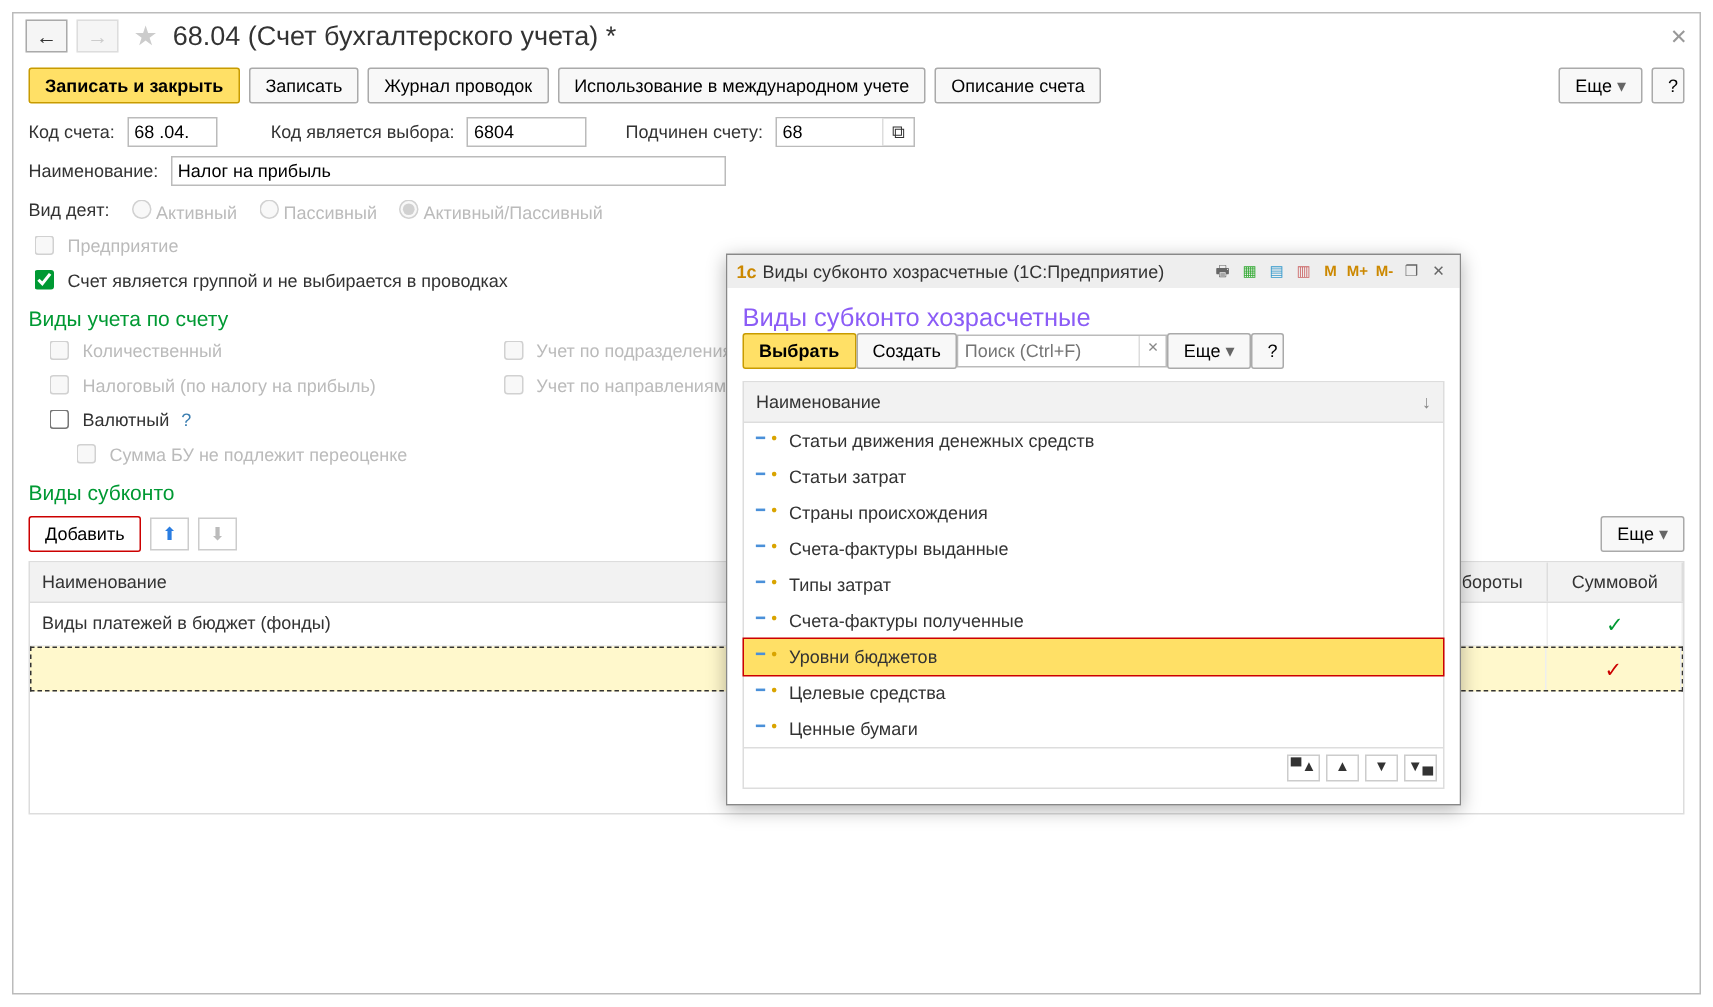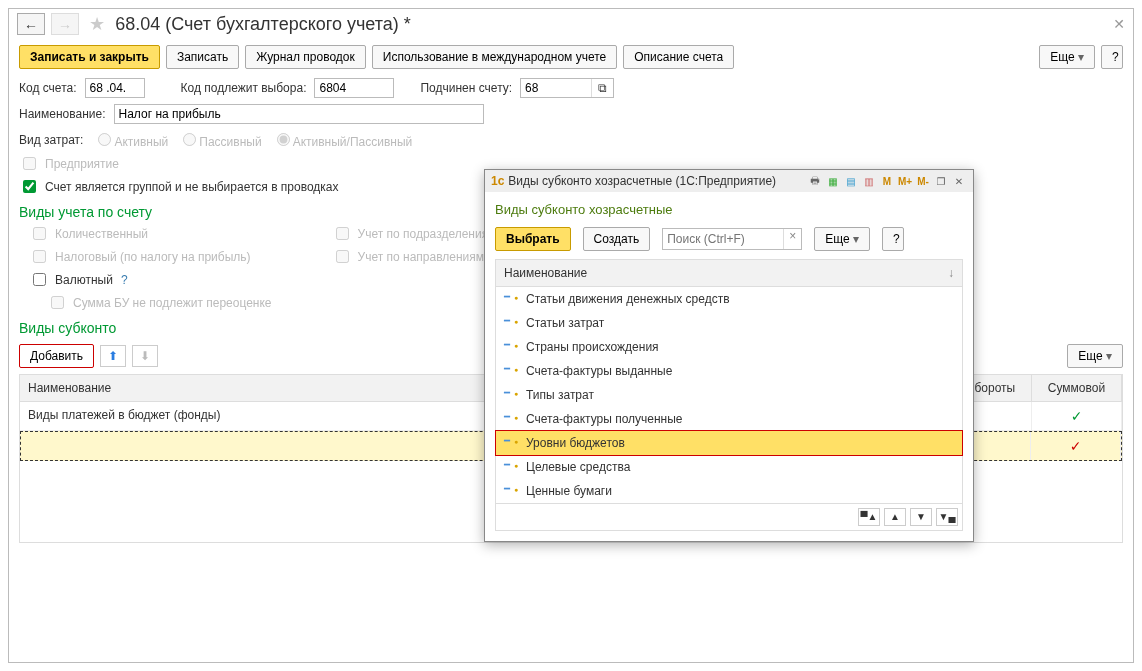--- a/index.html
+++ b/index.html
@@ -43,22 +43,22 @@
 .td-sum.red-check { color: #cc0000; }
 
 .dialog { position: absolute; top: 160px; left: 475px; width: 490px; background: #fff; border: 1px solid #888; box-shadow: 0 3px 12px rgba(0,0,0,.3); }
 .dialog-titlebar { display: flex; align-items: center; background: #eee; padding: 3px 6px; gap: 4px; font-size: 11px; }
 .dialog-icon { color: #c80; font-weight: bold; }
 .dialog-title-txt { }
 .dialog-sys { margin-left: auto; display: flex; gap: 2px; align-items: center; }
 .sys-ico { width: 16px; height: 16px; display: flex; align-items: center; justify-content: center; font-size: 10px; color: #666; cursor: pointer; }
 .sys-ico.m { color: #c80; font-weight: bold; }
 .dialog-body { padding: 10px; background: #fff; }
-.dialog-heading { font-size: 13px; color: #4d7c0f; margin-bottom: 10px; }
-.dialog-toolbar { display: flex; gap: 12px; align-items: center; margin-bottom: 8px; }
+.dialog-heading { font-size: 17px; color: #8b5cf6; }
+.dialog-toolbar { display: flex; gap: 0; align-items: center; margin-bottom: 8px; }
 .search-box { display: flex; border: 1px solid #bbb; }
 .search-box input { border: none; padding: 3px 4px; width: 120px; outline: none; }
 .search-box .clear { width: 18px; text-align: center; color: #888; cursor: pointer; border-left: 1px solid #ddd; }
 .list-table { border: 1px solid #ddd; }
 .list-header { background: #f2f2f2; padding: 6px 8px; display: flex; border-bottom: 1px solid #ddd; }
 .list-header .sort { margin-left: auto; color: #888; }
 .list-body .li { display: flex; align-items: center; padding: 5px 8px; gap: 8px; cursor: pointer; }
 .list-body .li.sel { background: #ffe066; outline: 1px solid #c00; }
 .li-ico { width: 14px; height: 10px; display: inline-block; position: relative; }
 .li-ico::before { content: "━"; color: #4a90d9; font-size: 10px; position: absolute; top: -3px; }
@@ -89,37 +89,37 @@
     <button class="btn">Описание счета</button>
     <div class="spacer"></div>
     <button class="btn dropdown">Еще</button>
     <button class="btn help-btn">?</button>
   </div>
 
   <div class="form-row">
     <span class="label">Код счета:</span>
     <input class="input" style="width: 60px;" value="68 .04.">
     <span style="width:20px"></span>
-    <span class="label">Код подлежит выбора:</span>
+    <span class="label">Код является выбора:</span>
     <input class="input" style="width: 80px;" value="6804">
     <span style="width:10px"></span>
     <span class="label">Подчинен счету:</span>
     <div style="display:flex;border:1px solid #bbb;">
       <input class="input" style="border: none; width: 70px;" value="68">
       <span style="padding:2px 6px;border-left:1px solid #ddd;cursor:pointer">⧉</span>
     </div>
   </div>
 
   <div class="form-row">
     <span class="label">Наименование:</span>
     <input class="input" style="width: 370px;" value="Налог на прибыль">
   </div>
 
   <div class="radio-row">
-    <span class="label" style="color:#333">Вид затрат:</span>
+    <span class="label" style="color:#333">Вид деят:</span>
     <label><input type="radio" disabled="" style=""><span class="disabled-text">Активный</span></label>
     <label><input type="radio" disabled="" style=""><span class="disabled-text">Пассивный</span></label>
     <label><input type="radio" disabled="" checked="" style=""><span class="disabled-text">Активный/Пассивный</span></label>
   </div>
 
   <div class="checkbox-row">
     <input type="checkbox" disabled="" style="">
     <span class="disabled-text">Предприятие</span>
   </div>
 

